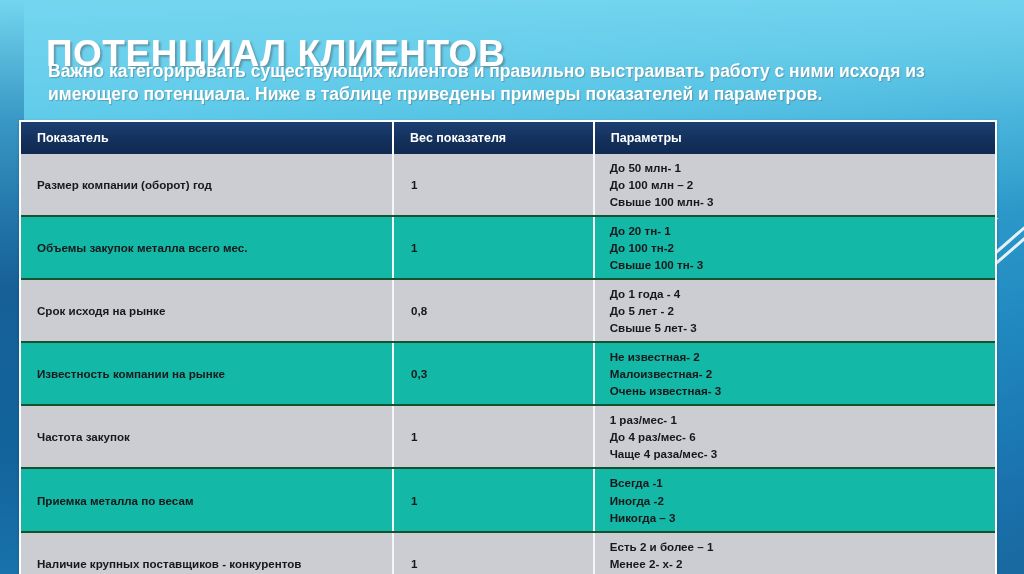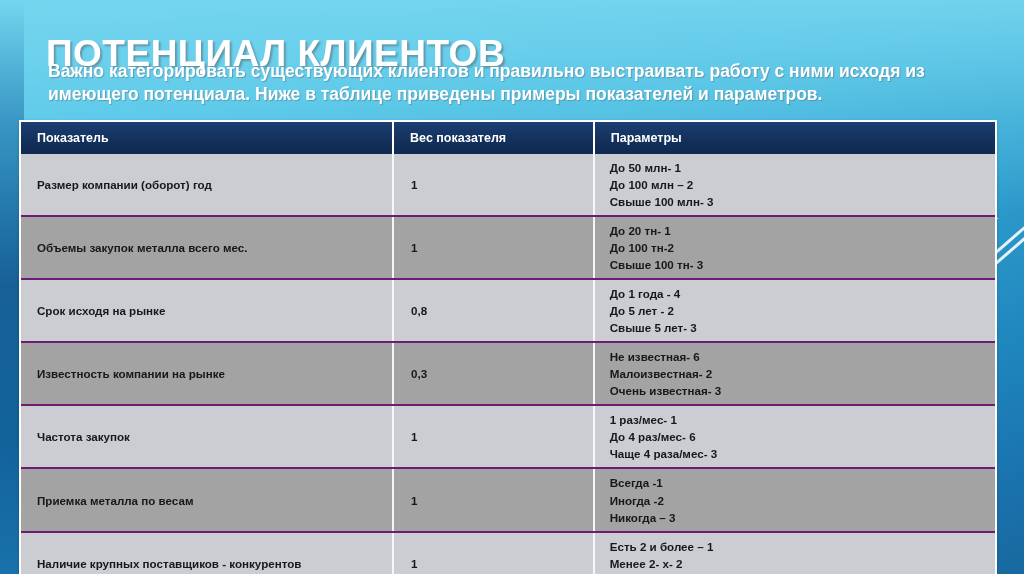--- a/index.html
+++ b/index.html
@@ -86,29 +86,29 @@
     border-right:2px solid #ffffff;
     height:18px;
     vertical-align:middle;
   }
   thead th:last-child { border-right:none; }
 
   tbody td {
     font-size:11.6px; font-weight:bold; color:#15181c;
     padding:0 0 0 16px;
     border-right:2px solid #f4f6f7;
-    border-bottom:2px solid #701a75;
+    border-bottom:2px solid #14532d;
     vertical-align:middle;
     line-height:1.47;
   }
   tbody td:last-child { border-right:none; }
   tbody tr:last-child td { border-bottom:none; }
 
   tbody tr.band-a td { background:#cbcdd3; }
-  tbody tr.band-b td { background:#a3a3a3; }
+  tbody tr.band-b td { background:#14b8a6; }
 
   tbody tr.r-tall td { height:46px; }
 
   td.col-weight { padding-left:17px; }
   td.col-params { padding-left:15px; padding-top:5px; padding-bottom:5px; }
   .pline { display:block; white-space:nowrap; }
 </style>
 </head>
 <body>
 
@@ -165,21 +165,21 @@
           <td class="col-params">
             <span class="pline">До 1 года - 4</span>
             <span class="pline">До 5 лет - 2</span>
             <span class="pline">Свыше 5 лет- 3</span>
           </td>
         </tr>
         <tr class="band-b r-tall">
           <td class="col-indicator">Известность компании на рынке</td>
           <td class="col-weight">0,3</td>
           <td class="col-params">
-            <span class="pline">Не известная- 6</span>
+            <span class="pline">Не известная- 2</span>
             <span class="pline">Малоизвестная- 2</span>
             <span class="pline">Очень известная- 3</span>
           </td>
         </tr>
         <tr class="band-a r-tall">
           <td class="col-indicator">Частота закупок</td>
           <td class="col-weight">1</td>
           <td class="col-params">
             <span class="pline">1 раз/мес- 1</span>
             <span class="pline">До 4 раз/мес- 6</span>

